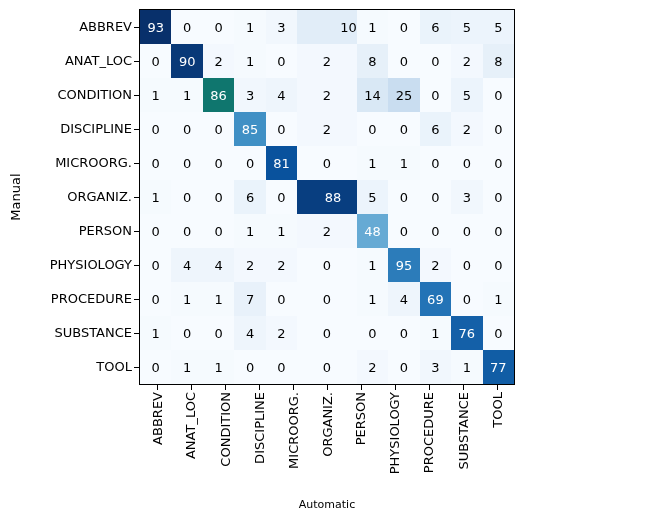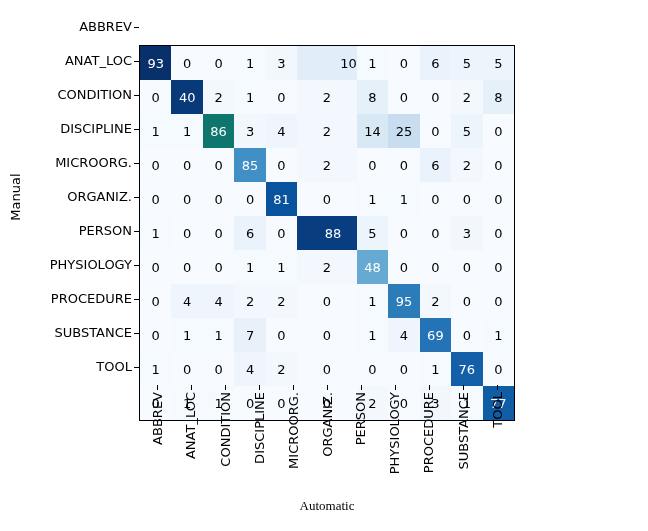--- a/index.html
+++ b/index.html
@@ -20,21 +20,20 @@
     position: absolute;
     left: 139px;
     top: 9px;
     width: 376px;
     height: 376px;
     box-sizing: border-box;
     border: 1.3px solid #000000;
     display: grid;
     grid-template-columns: repeat(11, 1fr);
     grid-template-rows: repeat(11, 1fr);
-    margin-top: 36px;
   }
   .cell {
     display: flex;
     align-items: center;
     justify-content: center;
     font-size: 13px;
     line-height: 1;
   }
   
   .row-label {
@@ -59,24 +58,23 @@
     background: #000000;
   }
   .tick.y { width: 5px; height: 1.2px; }
   .tick.x { width: 1.2px; height: 5px; }
   
   .xlabel {
     position: absolute;
     left: 327px;
     top: 498px;
     transform: translateX(-50%);
-    font-size: 13px;
-    color: #000000;
-    white-space: nowrap;
-    font-family: Liberation Serif, serif;
+    font-size: 11px;
+    color: #000000;
+    white-space: nowrap;
   }
   .ylabel {
     position: absolute;
     left: 15px;
     top: 197px;
     transform: translate(-50%, -50%) rotate(-90deg);
     font-size: 13px;
     color: #000000;
     white-space: nowrap;
   }
@@ -92,21 +90,21 @@
       <div class="cell" style="background: rgb(247, 251, 255); color: rgb(0, 0, 0);">0</div>
       <div class="cell" style="background: rgb(245, 250, 254); color: rgb(0, 0, 0);">1</div>
       <div class="cell" style="background: rgb(241, 247, 253); color: rgb(0, 0, 0);">3</div>
       <div class="cell" style="background: rgb(225, 237, 248); color: rgb(0, 0, 0); padding-left: 43px;">10</div>
       <div class="cell" style="background: rgb(245, 250, 254); color: rgb(0, 0, 0);">1</div>
       <div class="cell" style="background: rgb(247, 251, 255); color: rgb(0, 0, 0);">0</div>
       <div class="cell" style="background: rgb(234, 243, 251); color: rgb(0, 0, 0);">6</div>
       <div class="cell" style="background: rgb(236, 244, 252); color: rgb(0, 0, 0);">5</div>
       <div class="cell" style="background: rgb(236, 244, 252); color: rgb(0, 0, 0);">5</div>
       <div class="cell" style="background: rgb(247, 251, 255); color: rgb(0, 0, 0);">0</div>
-      <div class="cell" style="background: rgb(8, 57, 120); color: rgb(255, 255, 255);">40</div>
+      <div class="cell" style="background: rgb(8, 57, 120); color: rgb(255, 255, 255);">90</div>
       <div class="cell" style="background: rgb(243, 248, 254); color: rgb(0, 0, 0);">2</div>
       <div class="cell" style="background: rgb(245, 250, 254); color: rgb(0, 0, 0);">1</div>
       <div class="cell" style="background: rgb(247, 251, 255); color: rgb(0, 0, 0);">0</div>
       <div class="cell" style="background: rgb(243, 248, 254); color: rgb(0, 0, 0);">2</div>
       <div class="cell" style="background: rgb(230, 240, 249); color: rgb(0, 0, 0);">8</div>
       <div class="cell" style="background: rgb(247, 251, 255); color: rgb(0, 0, 0);">0</div>
       <div class="cell" style="background: rgb(247, 251, 255); color: rgb(0, 0, 0);">0</div>
       <div class="cell" style="background: rgb(243, 248, 254); color: rgb(0, 0, 0);">2</div>
       <div class="cell" style="background: rgb(230, 240, 249); color: rgb(0, 0, 0);">8</div>
       <div class="cell" style="background: rgb(245, 250, 254); color: rgb(0, 0, 0);">1</div>

